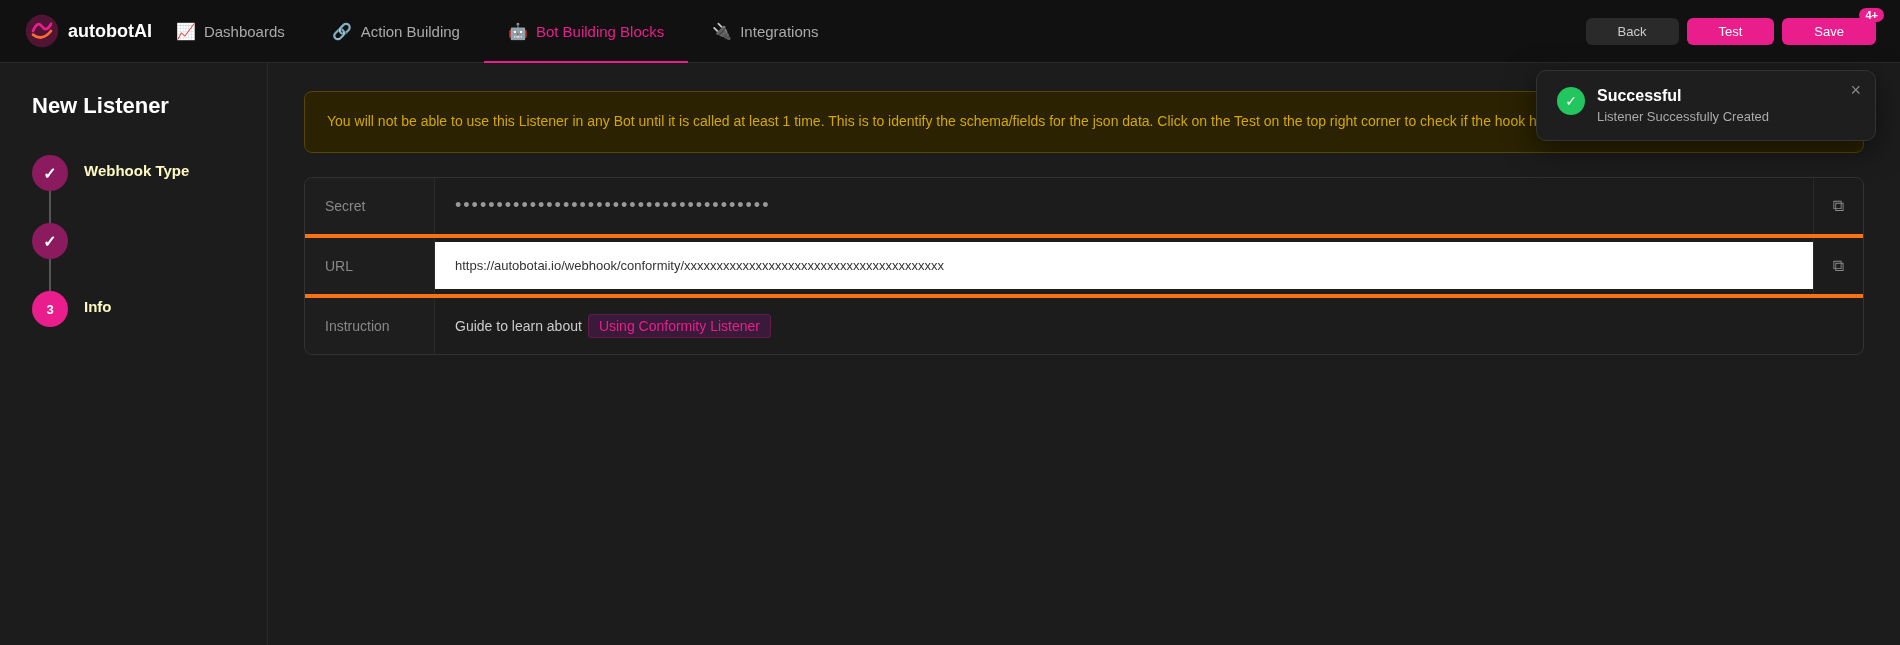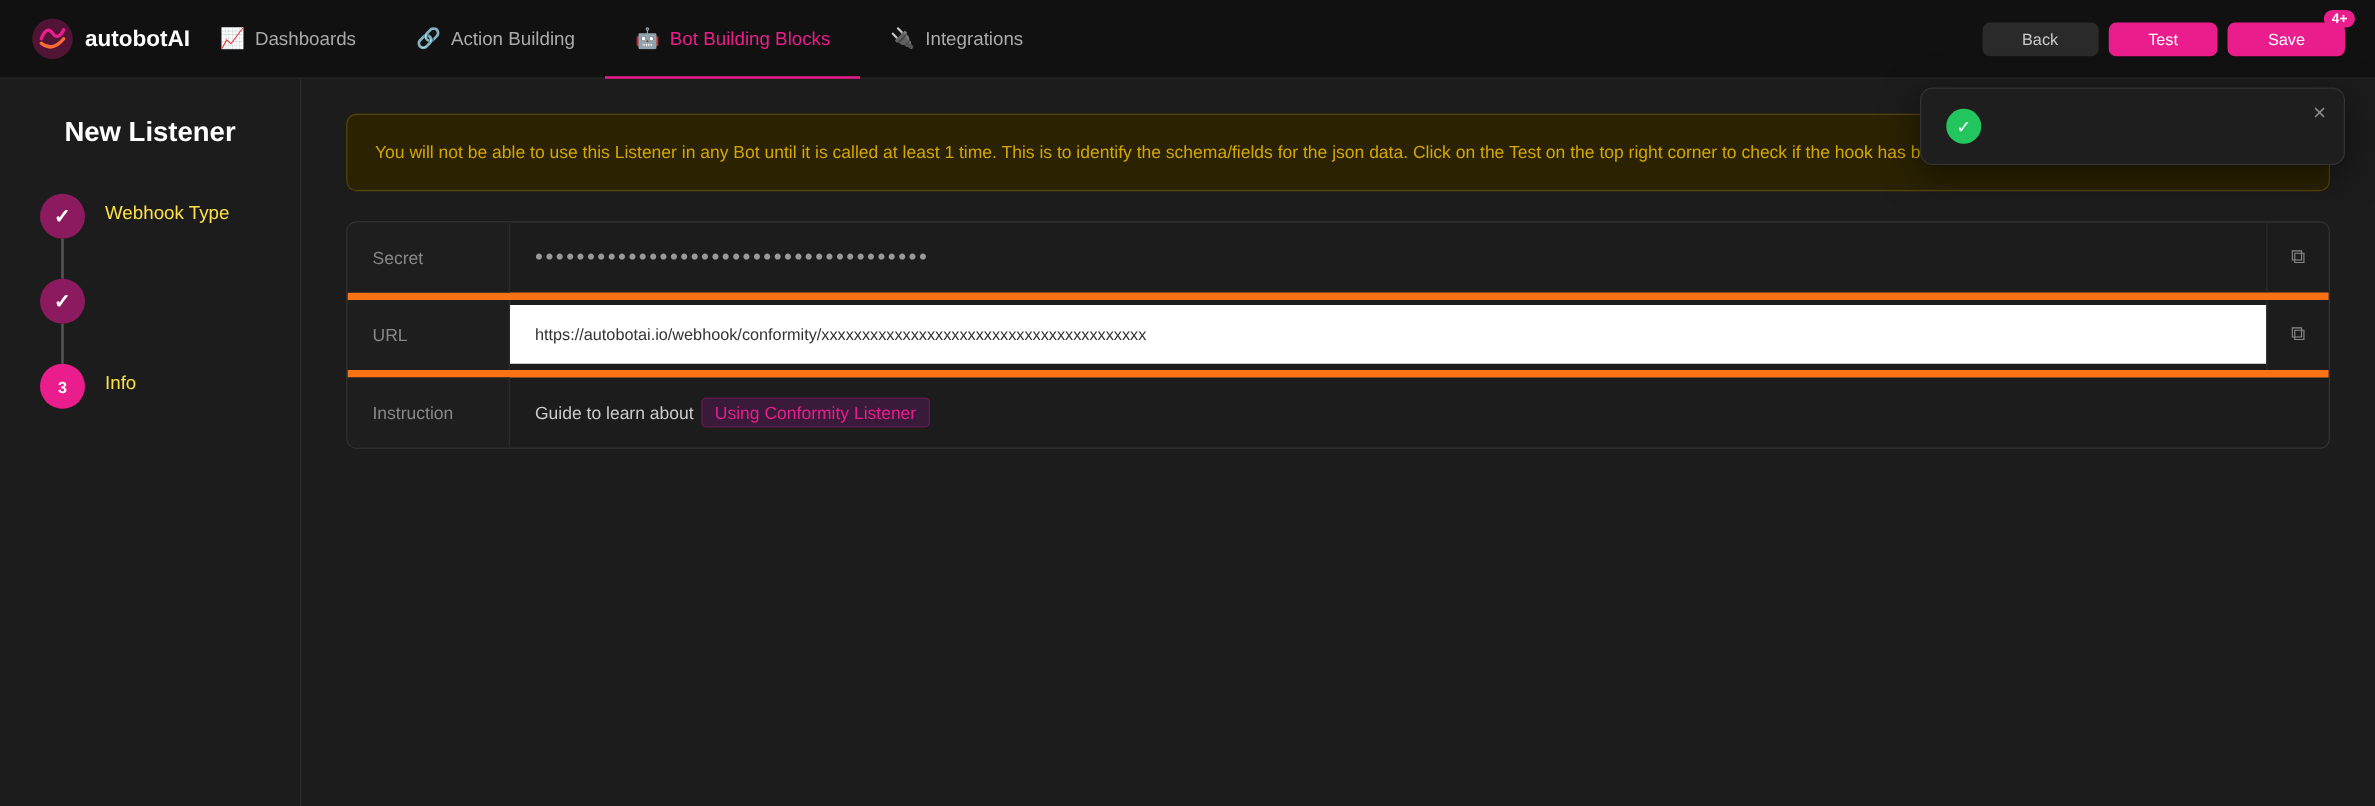--- a/index.html
+++ b/index.html
@@ -148,26 +148,25 @@
 
     
     .page {
       display: flex;
       height: calc(645px - 63px);
       background: #1c1c1c;
     }
 
     
     .stepper {
-      width: 241px;
+      width: 268px;
       background: #1c1c1c;
       padding: 30px 32px;
       border-right: 1px solid #2a2a2a;
       flex-shrink: 0;
-      text-align: center;
     }
 
     .stepper-title {
       font-size: 22px;
       font-weight: 700;
       color: #fff;
       margin-bottom: 36px;
     }
 
     .step-list {
@@ -208,22 +207,22 @@
     }
 
     .step-icon.current {
       background: #e91e8c;
       color: #fff;
     }
 
     .step-label {
       padding-top: 6px;
       font-size: 15px;
-      font-weight: 400;
-      color: #fde047;
+      font-weight: 700;
+      color: #fef9c3;
       line-height: 1.3;
     }
 
     
     .main {
       flex: 1;
       padding: 28px 36px;
       overflow-y: auto;
     }
 
@@ -244,21 +243,21 @@
       width: 100%;
       border: 1px solid #333;
       border-radius: 8px;
       overflow: hidden;
     }
 
     .form-row {
       display: grid;
       grid-template-columns: 130px 1fr 50px;
       align-items: center;
-      border-bottom: 6px solid #f97316;
+      border-bottom: 4px solid #f97316;
     }
 
     .form-row:last-child {
       border-bottom: none;
     }
 
     .form-label {
       padding: 20px 20px;
       font-size: 14px;
       color: #888;
@@ -381,20 +380,24 @@
   <div class="nav-right">
     <span class="notification-badge">4+</span>
     <button class="nav-btn ghost">Back</button>
     <button class="nav-btn pink">Test</button>
     <button class="nav-btn pink">Save</button>
   </div>
 </nav>
 
 <div class="toast">
   <div class="toast-check">✓</div>
+  <div class="toast-content">
+    <div class="toast-title">Successful</div>
+    <div class="toast-message">Listener Successfully Created</div>
+  </div>
   <div class="toast-close">×</div>
 </div>
 
 <div class="page">
 
   <aside class="stepper">
     <h2 class="stepper-title">New Listener</h2>
 
     <div class="step-list">
 

